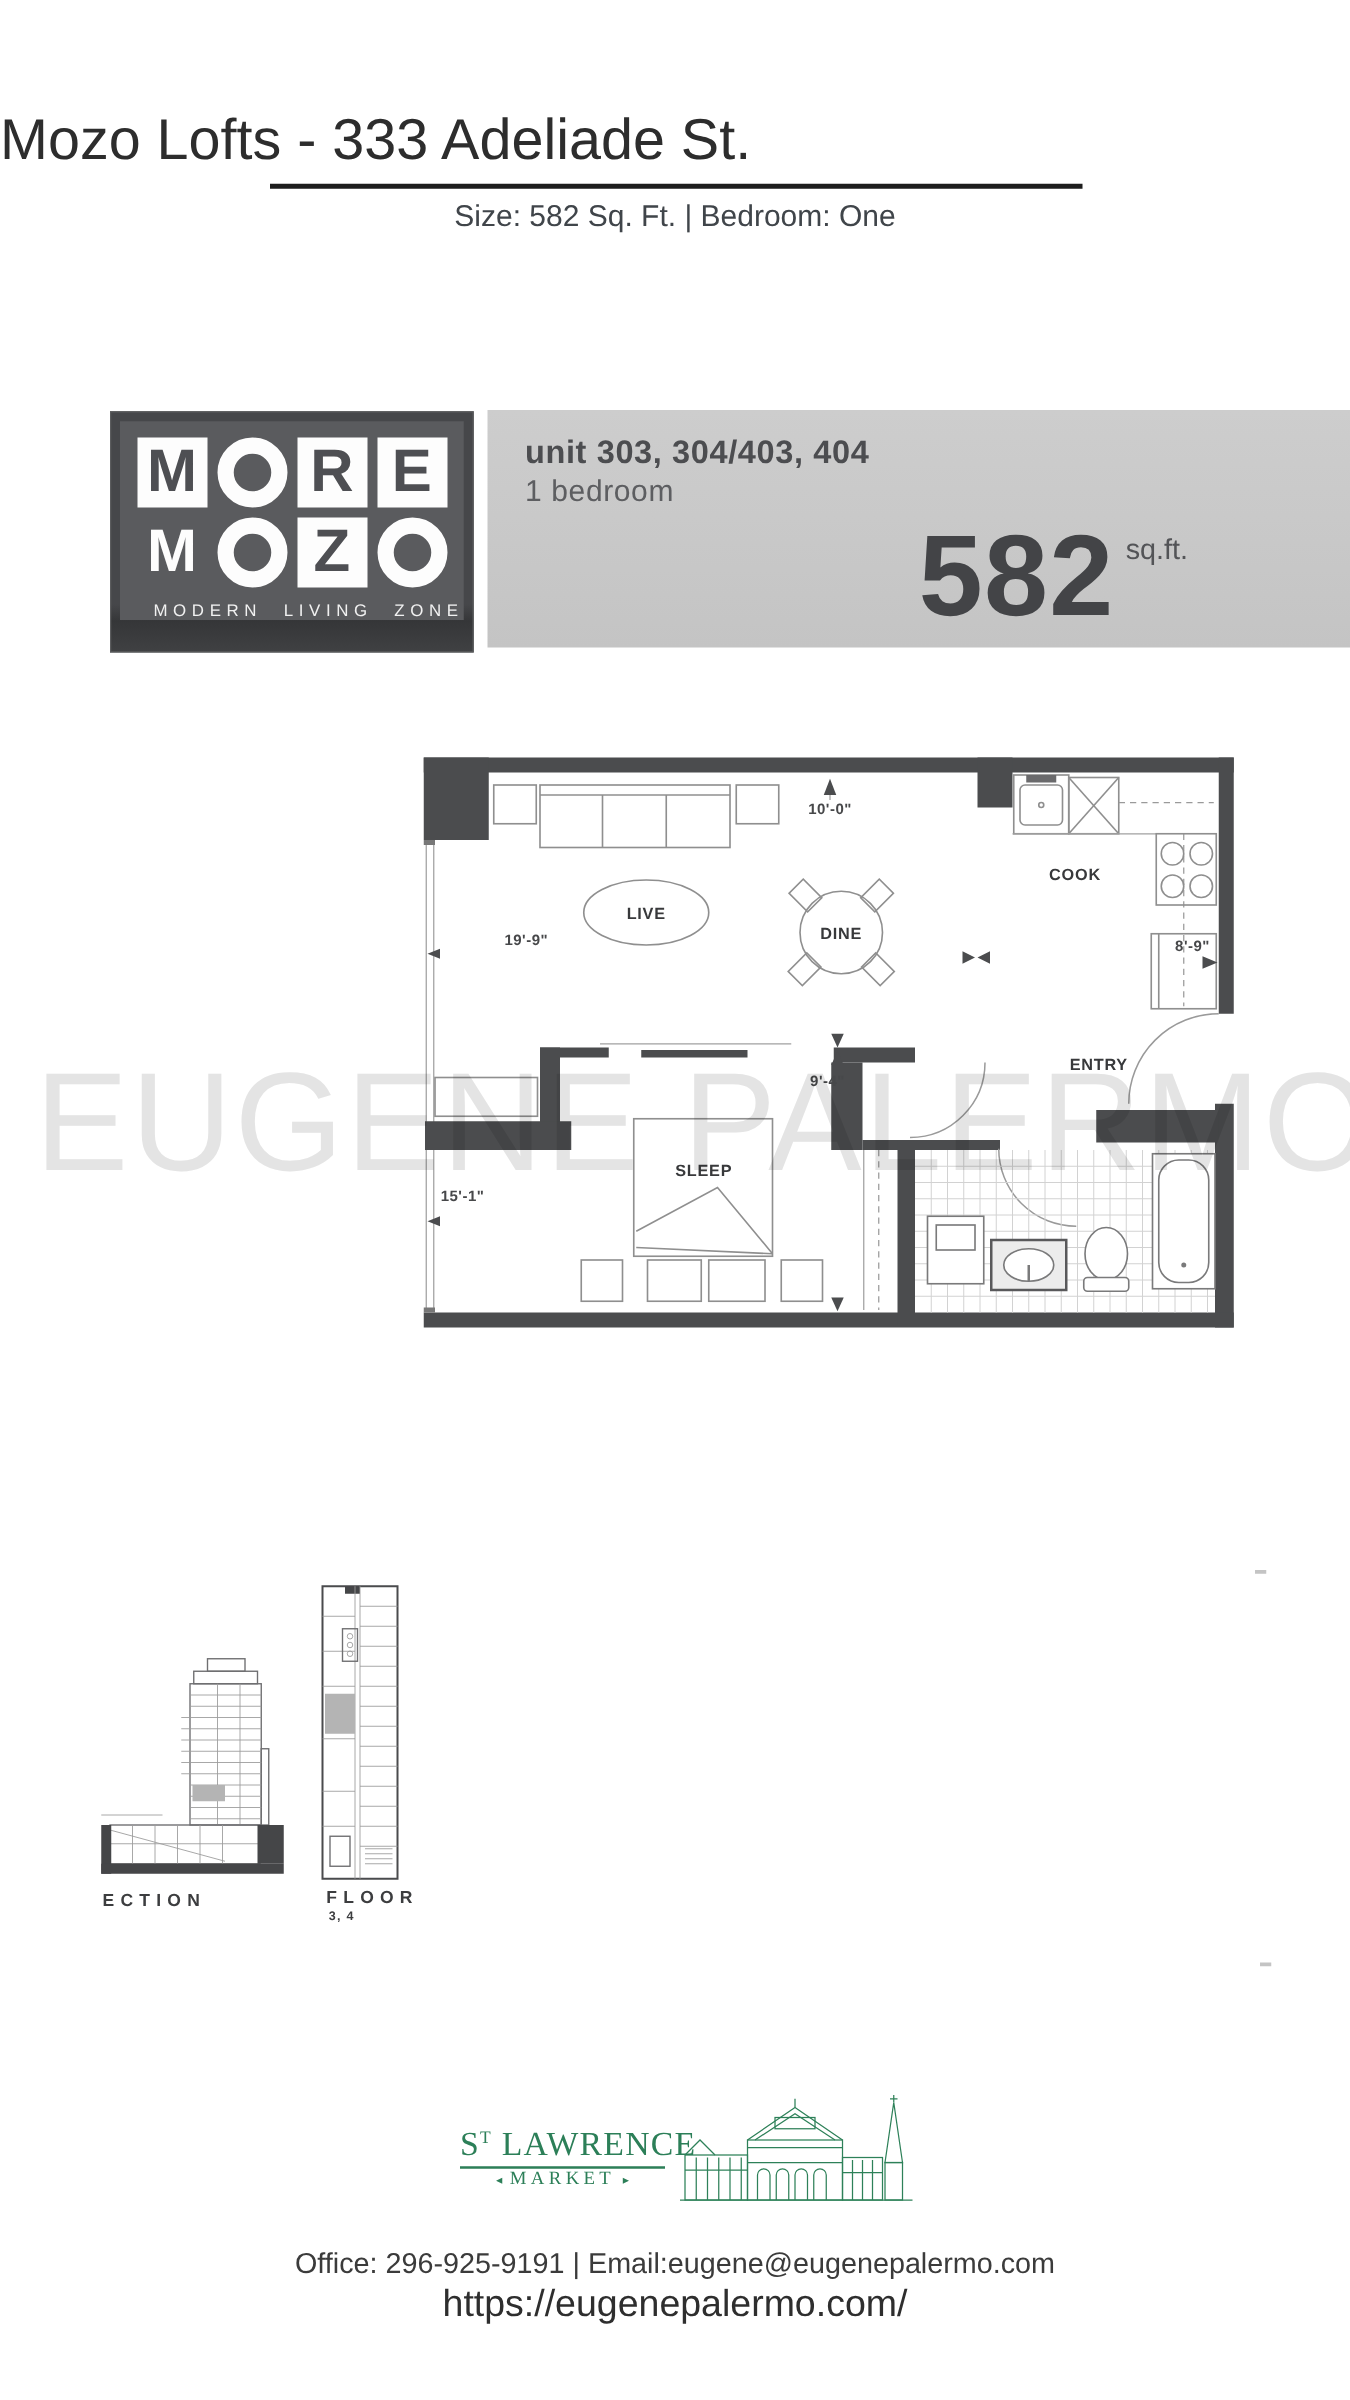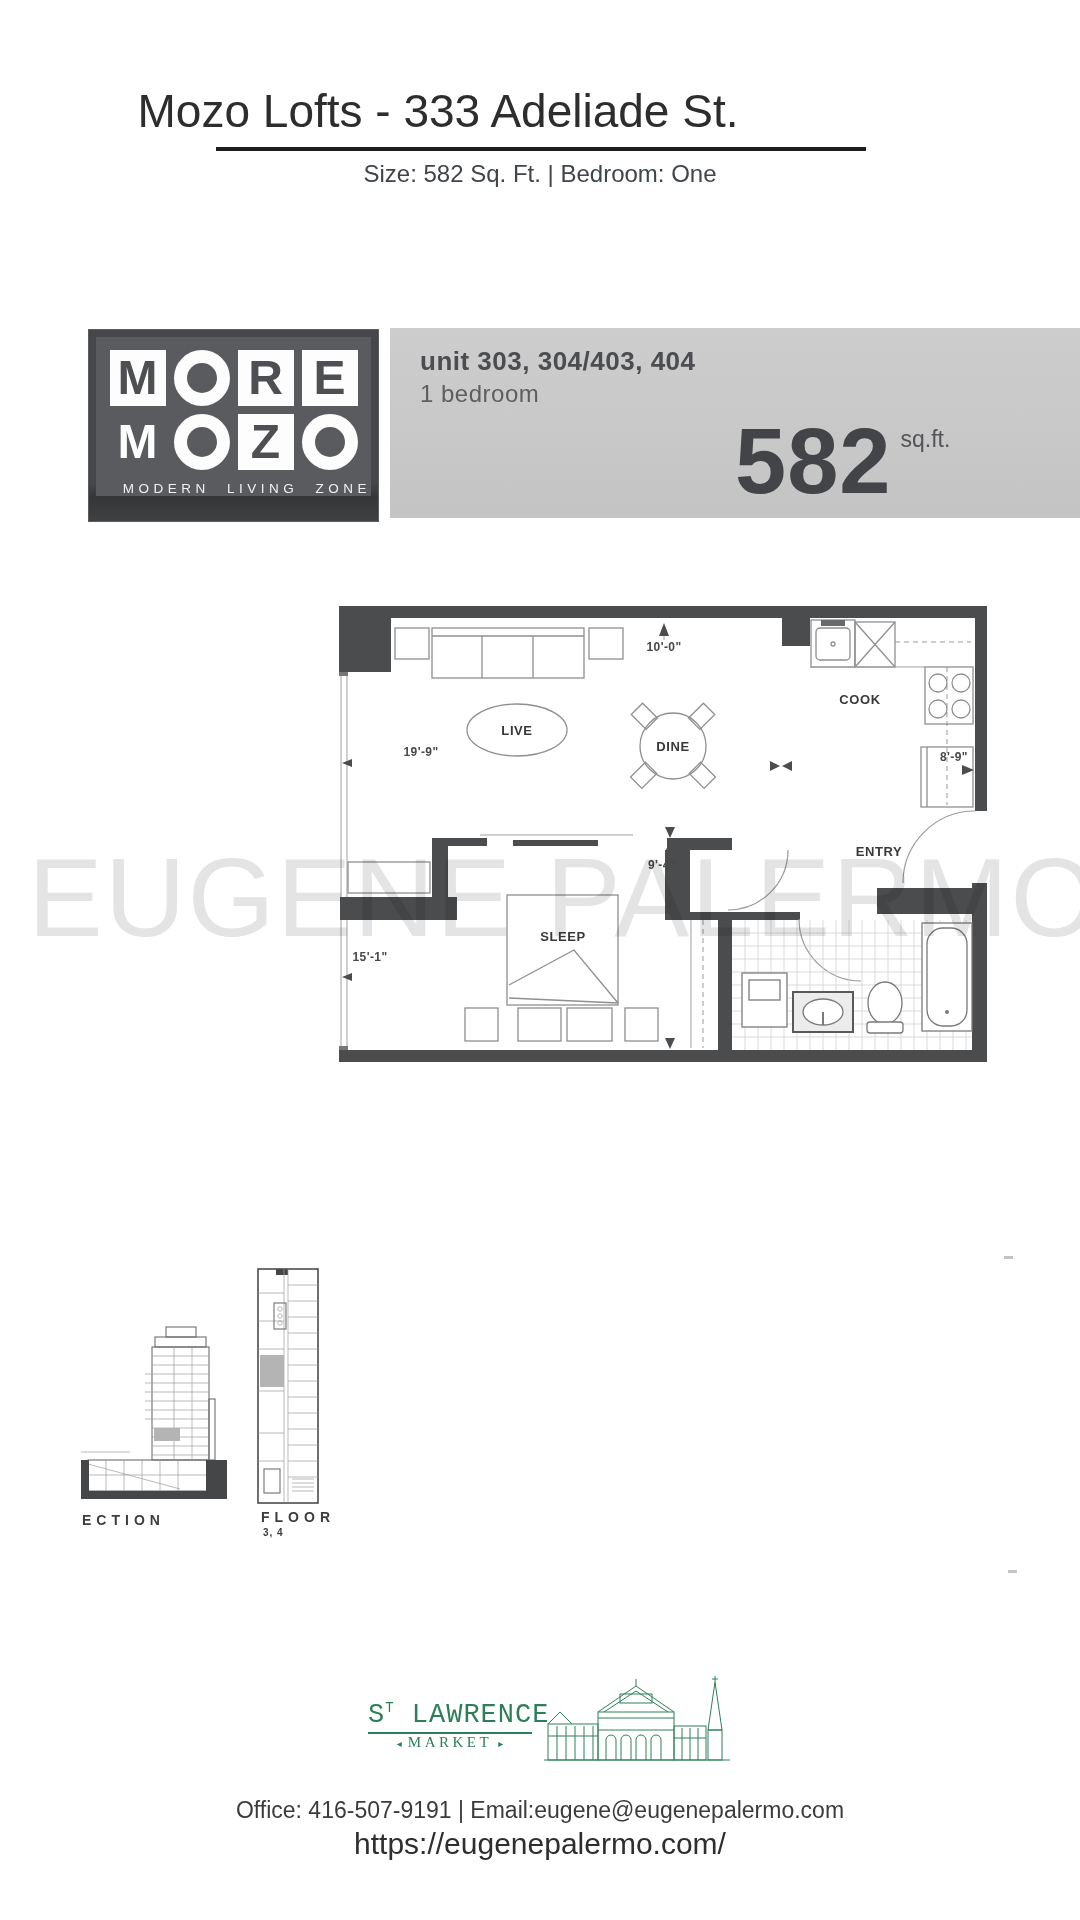--- a/index.html
+++ b/index.html
@@ -1,21 +1,21 @@
 <!DOCTYPE html>
 <html><head>
 <meta charset="utf-8">
 <style>
   * { margin:0; padding:0; box-sizing:border-box; }
   html,body { width:1080px; height:1920px; background:#ffffff;
     font-family:"Liberation Sans", sans-serif; position:relative; overflow:hidden; }
   .abs { position:absolute; }
 
   
-  #title { top:84px; left:0; width:876px; text-align:center;
+  #title { top:84px; left:0; width:876px; text-align:left;
     font-size:46px; font-weight:300; letter-spacing:0px; color:#2d2d2d; }
   #title-rule { top:147px; left:216px; width:650px; height:4px; background:#1d1d1d; }
   #subtitle { top:160px; left:0; width:1080px; text-align:center;
     font-size:24px; color:#40454a; }
 
   
   #brand { left:88px; top:329px; width:291px; height:193px;
     background:linear-gradient(180deg,#46474a 0%,#46474a 80%,#353638 87%,#404143 100%);
     box-shadow:0 0 0 1px #5b5c5e inset; }
   #brand-panel { position:absolute; left:8px; top:8px; right:8px; bottom:26px; background:#5a5b5e; }
@@ -72,21 +72,21 @@
   .diag-dark   { fill:#454648; }
   .diag-gray   { fill:#b4b4b4; }
   .diag-label { font-family:"Liberation Sans",sans-serif; font-size:14px; font-weight:bold;
     fill:#3c3d3f; letter-spacing:5px; }
   .diag-sub { font-family:"Liberation Sans",sans-serif; font-size:10px; font-weight:bold;
     fill:#3c3d3f; letter-spacing:1px; }
 
   
   #market-text { left:368px; top:1700px; width:164px; text-align:center;
     color:#2c7f58; font-family:"Liberation Serif", serif; }
-  #market-name { font-size:27px; letter-spacing:1px; white-space:nowrap;font-family:Liberation Mono, monospace; }
+  #market-name { font-size:27px; letter-spacing:1px; white-space:nowrap; }
   #market-name sup { font-size:14px; }
   #market-rule { margin-top:2px; border-bottom:2px solid #2c7f58; }
   #market-sub { margin-top:0; font-size:15px; letter-spacing:3.5px; }
   #market-sub .aro { font-size:10px; letter-spacing:0; padding:0 6px; }
   #market-art { left:540px; top:1674px; }
   .mk { fill:none; stroke:#2e8159; stroke-width:1; }
 
   
   #contact { top:1797px; left:0; width:1080px; text-align:center;
     font-size:23px; color:#3b3b3b; }
@@ -426,17 +426,17 @@
       <line x1="150" y1="54" x2="150" y2="86"></line>
     <line x1="158" y1="54" x2="158" y2="86"></line>
 
     <rect x="168" y="56" width="14" height="30"></rect>
     <polygon points="168,56 175,8 182,56"></polygon>
     <line x1="175" y1="8" x2="175" y2="2"></line>
     <line x1="172" y1="5" x2="178" y2="5"></line>
   </g>
 </svg>
 
-<div class="abs" id="contact">Office: 416-507-9191  |  Email:eugene@eugenepalermo.com</div>
+<div class="abs" id="contact">Office: 296-925-9191  |  Email:eugene@eugenepalermo.com</div>
 <div class="abs" id="website">https://eugenepalermo.com/</div>
 
 <div class="abs artifact" style="left:1004px; top:1256px; width:9px; height:3px;"></div>
 <div class="abs artifact" style="left:1008px; top:1570px; width:9px; height:3px;"></div>
 
 </body></html>

